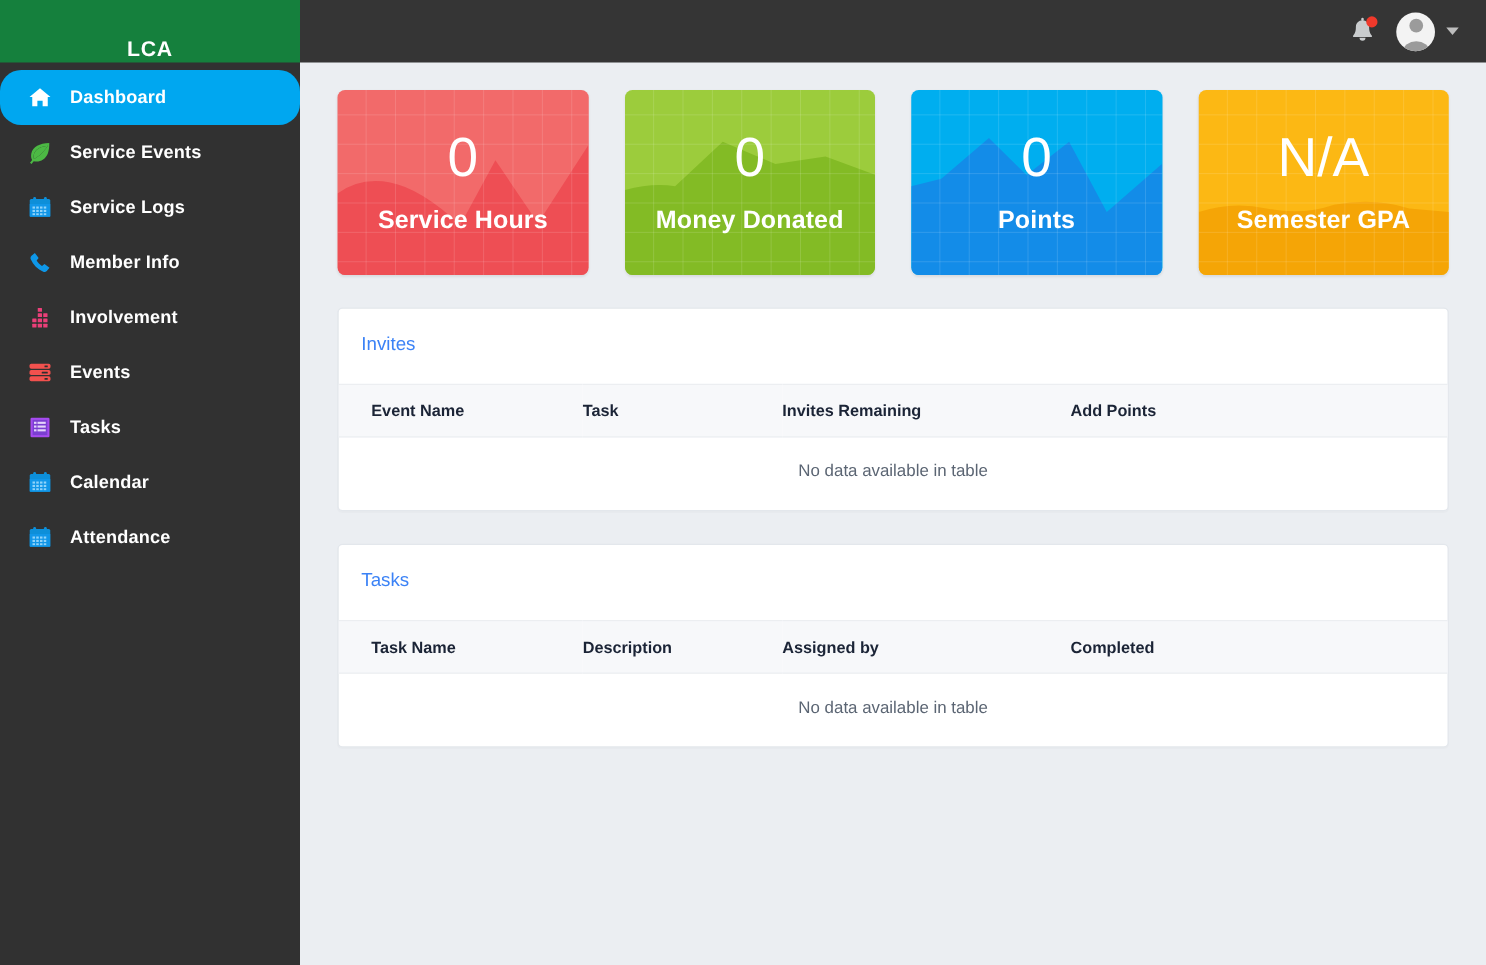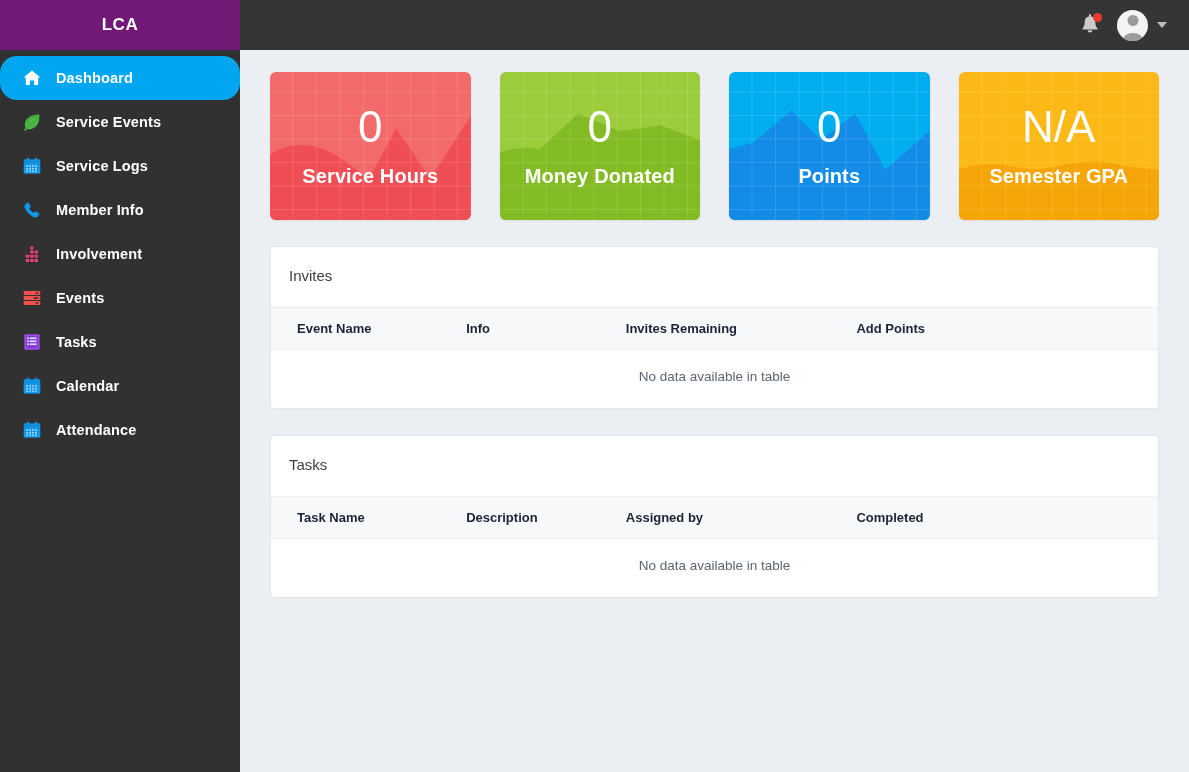--- a/index.html
+++ b/index.html
@@ -13,22 +13,22 @@
   #app { display: flex; width: 1189px; height: 772px; }
 
   
   #sidebar {
     width: 240px; height: 772px;
     background: #313131;
     flex: 0 0 240px;
     display: flex; flex-direction: column;
   }
   .brand {
-    height: 50px; background: #701a75;
-    display: flex; align-items: center; justify-content: center;
+    height: 50px; background: #15803d;
+    display: flex; align-items: flex-end; justify-content: center;
   }
   .brand-text {
     color: #ffffff; font-size: 17px; font-weight: bold;
     letter-spacing: .6px;
   }
   .nav { padding-top: 6px; }
   .nav-item {
     height: 44px; display: flex; align-items: center;
     padding-left: 22px; gap: 14px; cursor: pointer; border-radius: 17px;
   }
@@ -103,21 +103,21 @@
     font-weight: bold; letter-spacing: .1px;
   }
 
   
   .panel {
     background: #ffffff; border: 1px solid #e3e7ec; border-radius: 4px;
     margin-top: 26px; box-shadow: 0 1px 1px rgba(0,0,0,.02);
   }
   .panel-title {
     padding: 20px 18px 23px 18px;
-    font-size: 15px; color: #404040; font-weight: normal;
+    font-size: 15px; color: #3b82f6; font-weight: normal;
   }
   table { width: 100%; border-collapse: collapse; }
   thead tr { background: #f7f8fa; }
   thead th {
     text-align: left; font-size: 13px; font-weight: bold; color: #1b2436;
     padding: 13px 0 13px 0;
     border-top: 1px solid #eceef1; border-bottom: 1px solid #eceef1;
   }
   tbody td {
     text-align: center; font-size: 13.5px; color: #5b6573;
@@ -344,21 +344,21 @@
           </div>
         </section>
 
       <div id="panels">
           <section class="panel">
             <div class="panel-title">Invites</div>
             <table>
               <thead>
                 <tr>
                   <th style="width: 22%; padding: 13px 0px 13px 26px;">Event Name</th>
-                  <th style="width: 18%; padding: 13px 0px;">Info</th>
+                  <th style="width: 18%; padding: 13px 0px;">Task</th>
                   <th style="width: 26%; padding: 13px 0px;">Invites Remaining</th>
                   <th style="width: 34%; padding: 13px 0px;">Add Points</th>
                 </tr>
               </thead>
               <tbody>
                 <tr>
                   <td colspan="4">No data available in table</td>
                 </tr>
               </tbody>
             </table>

